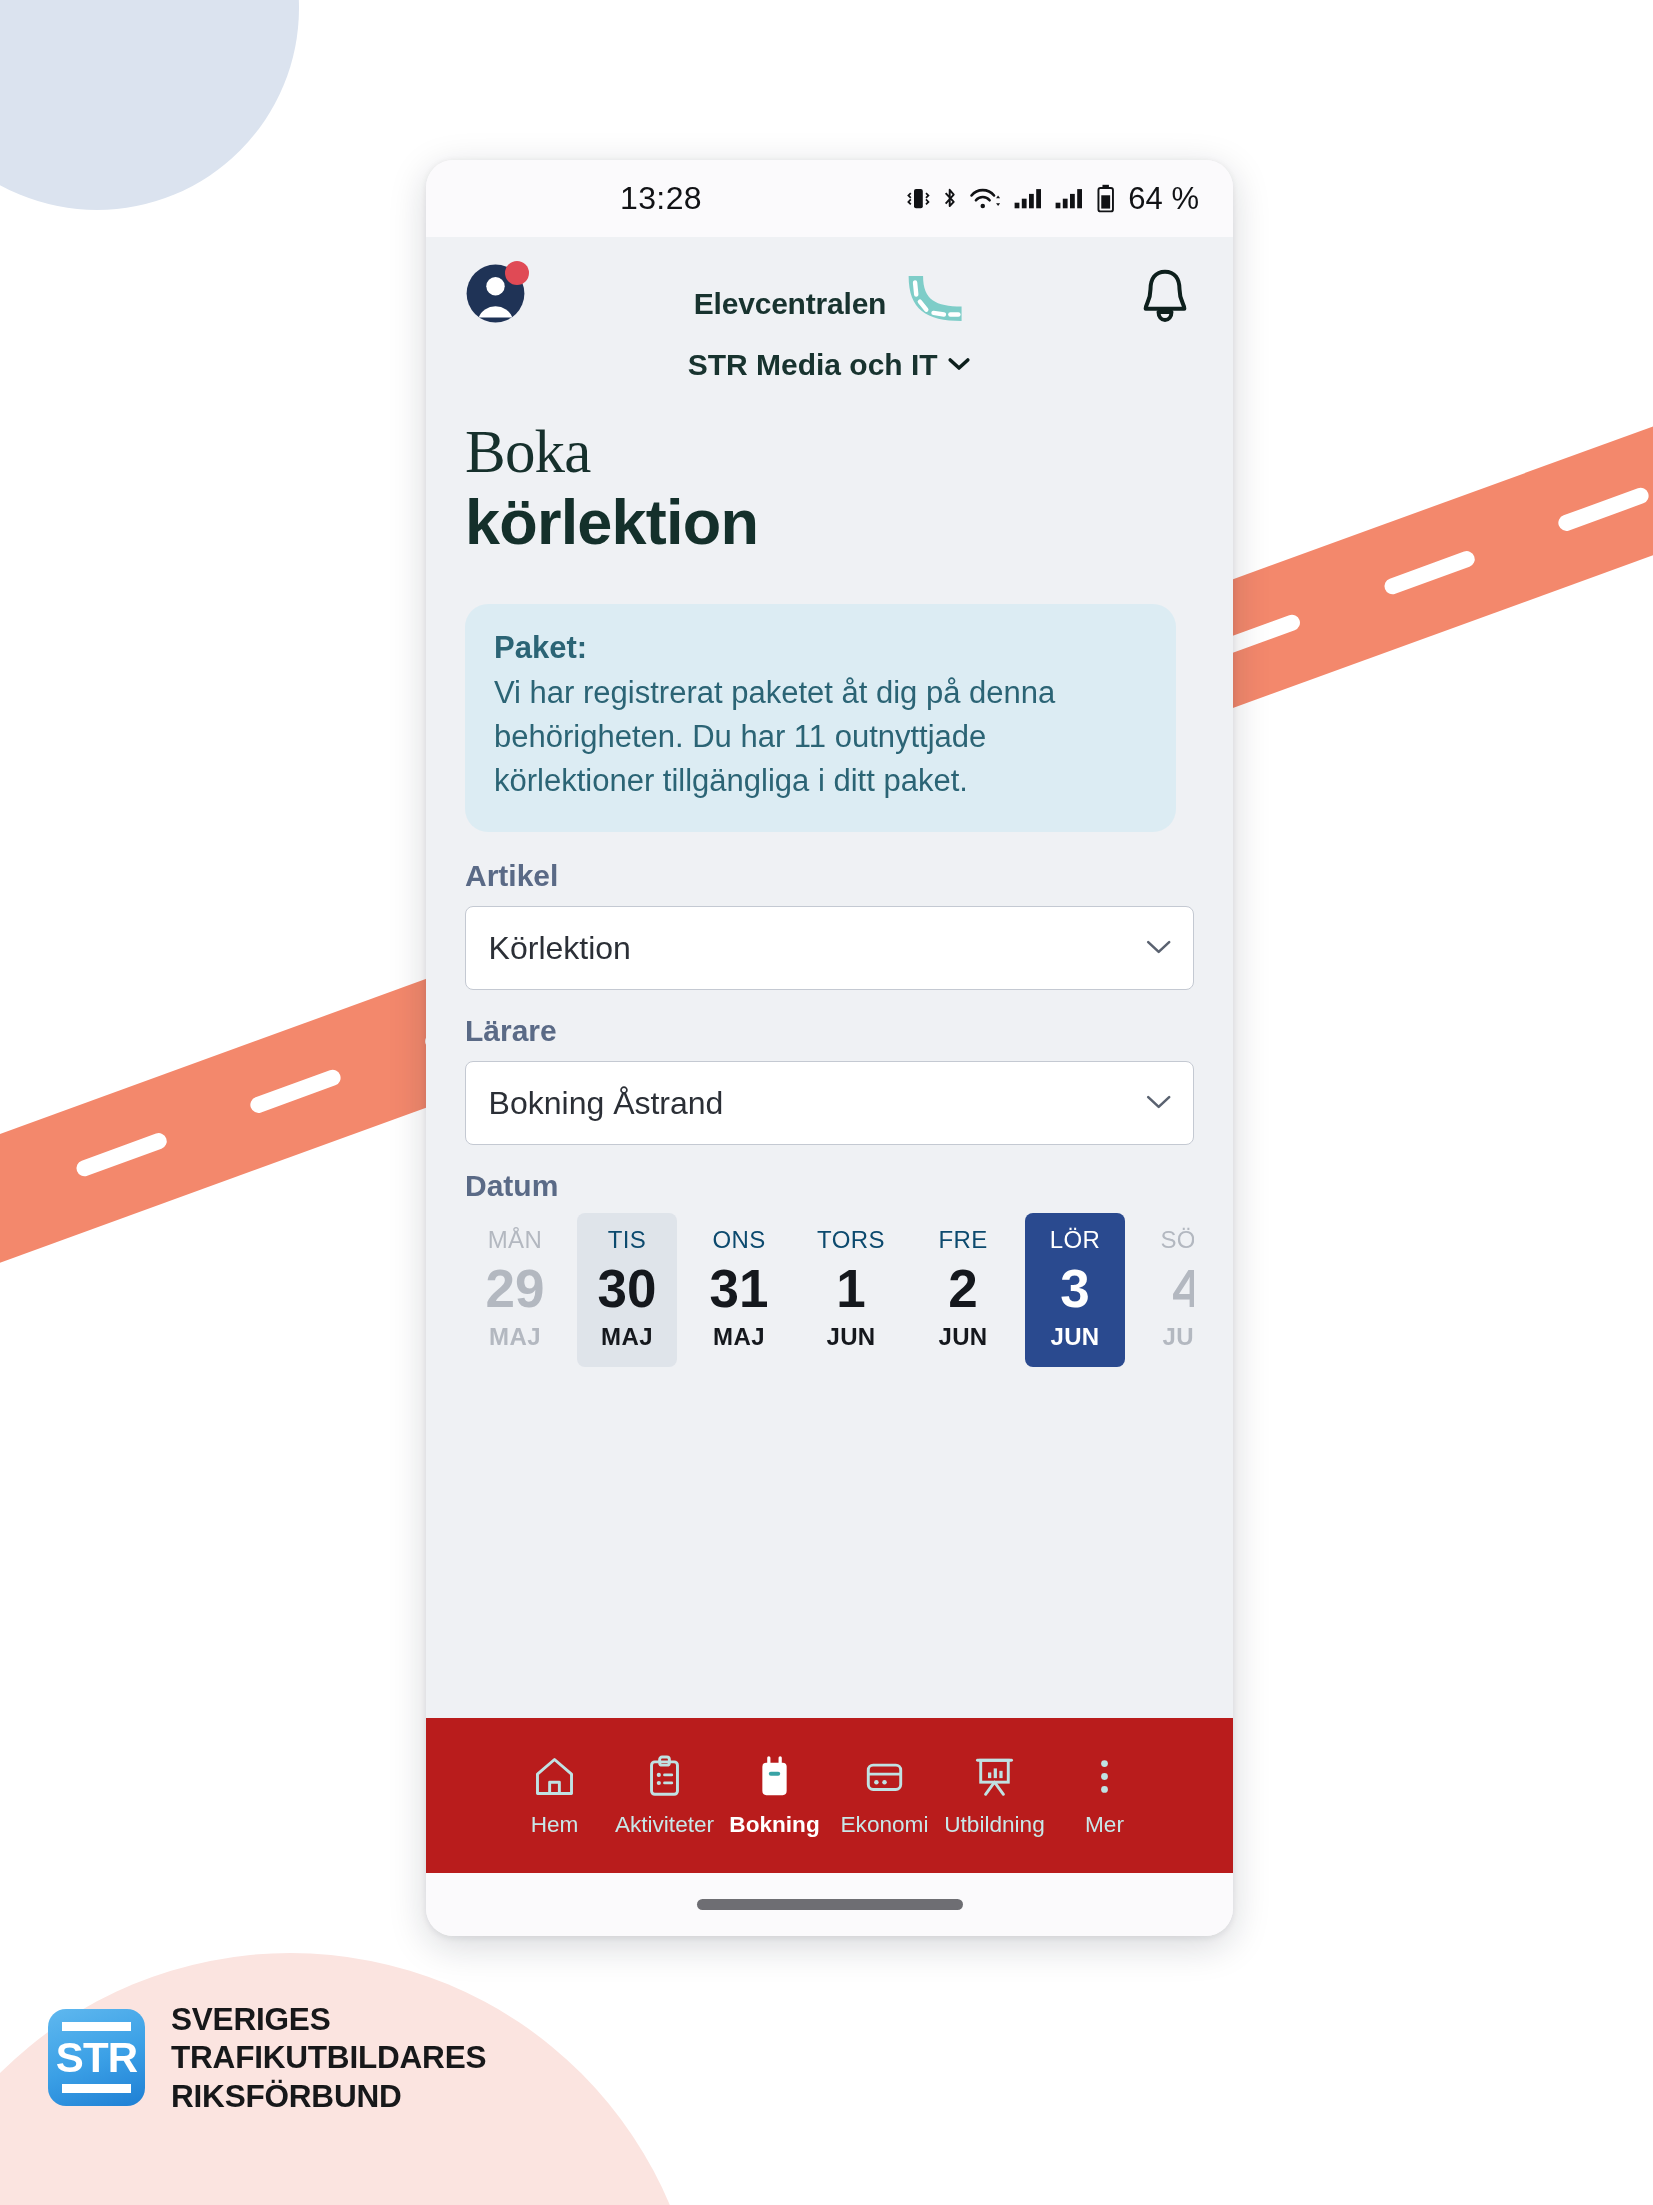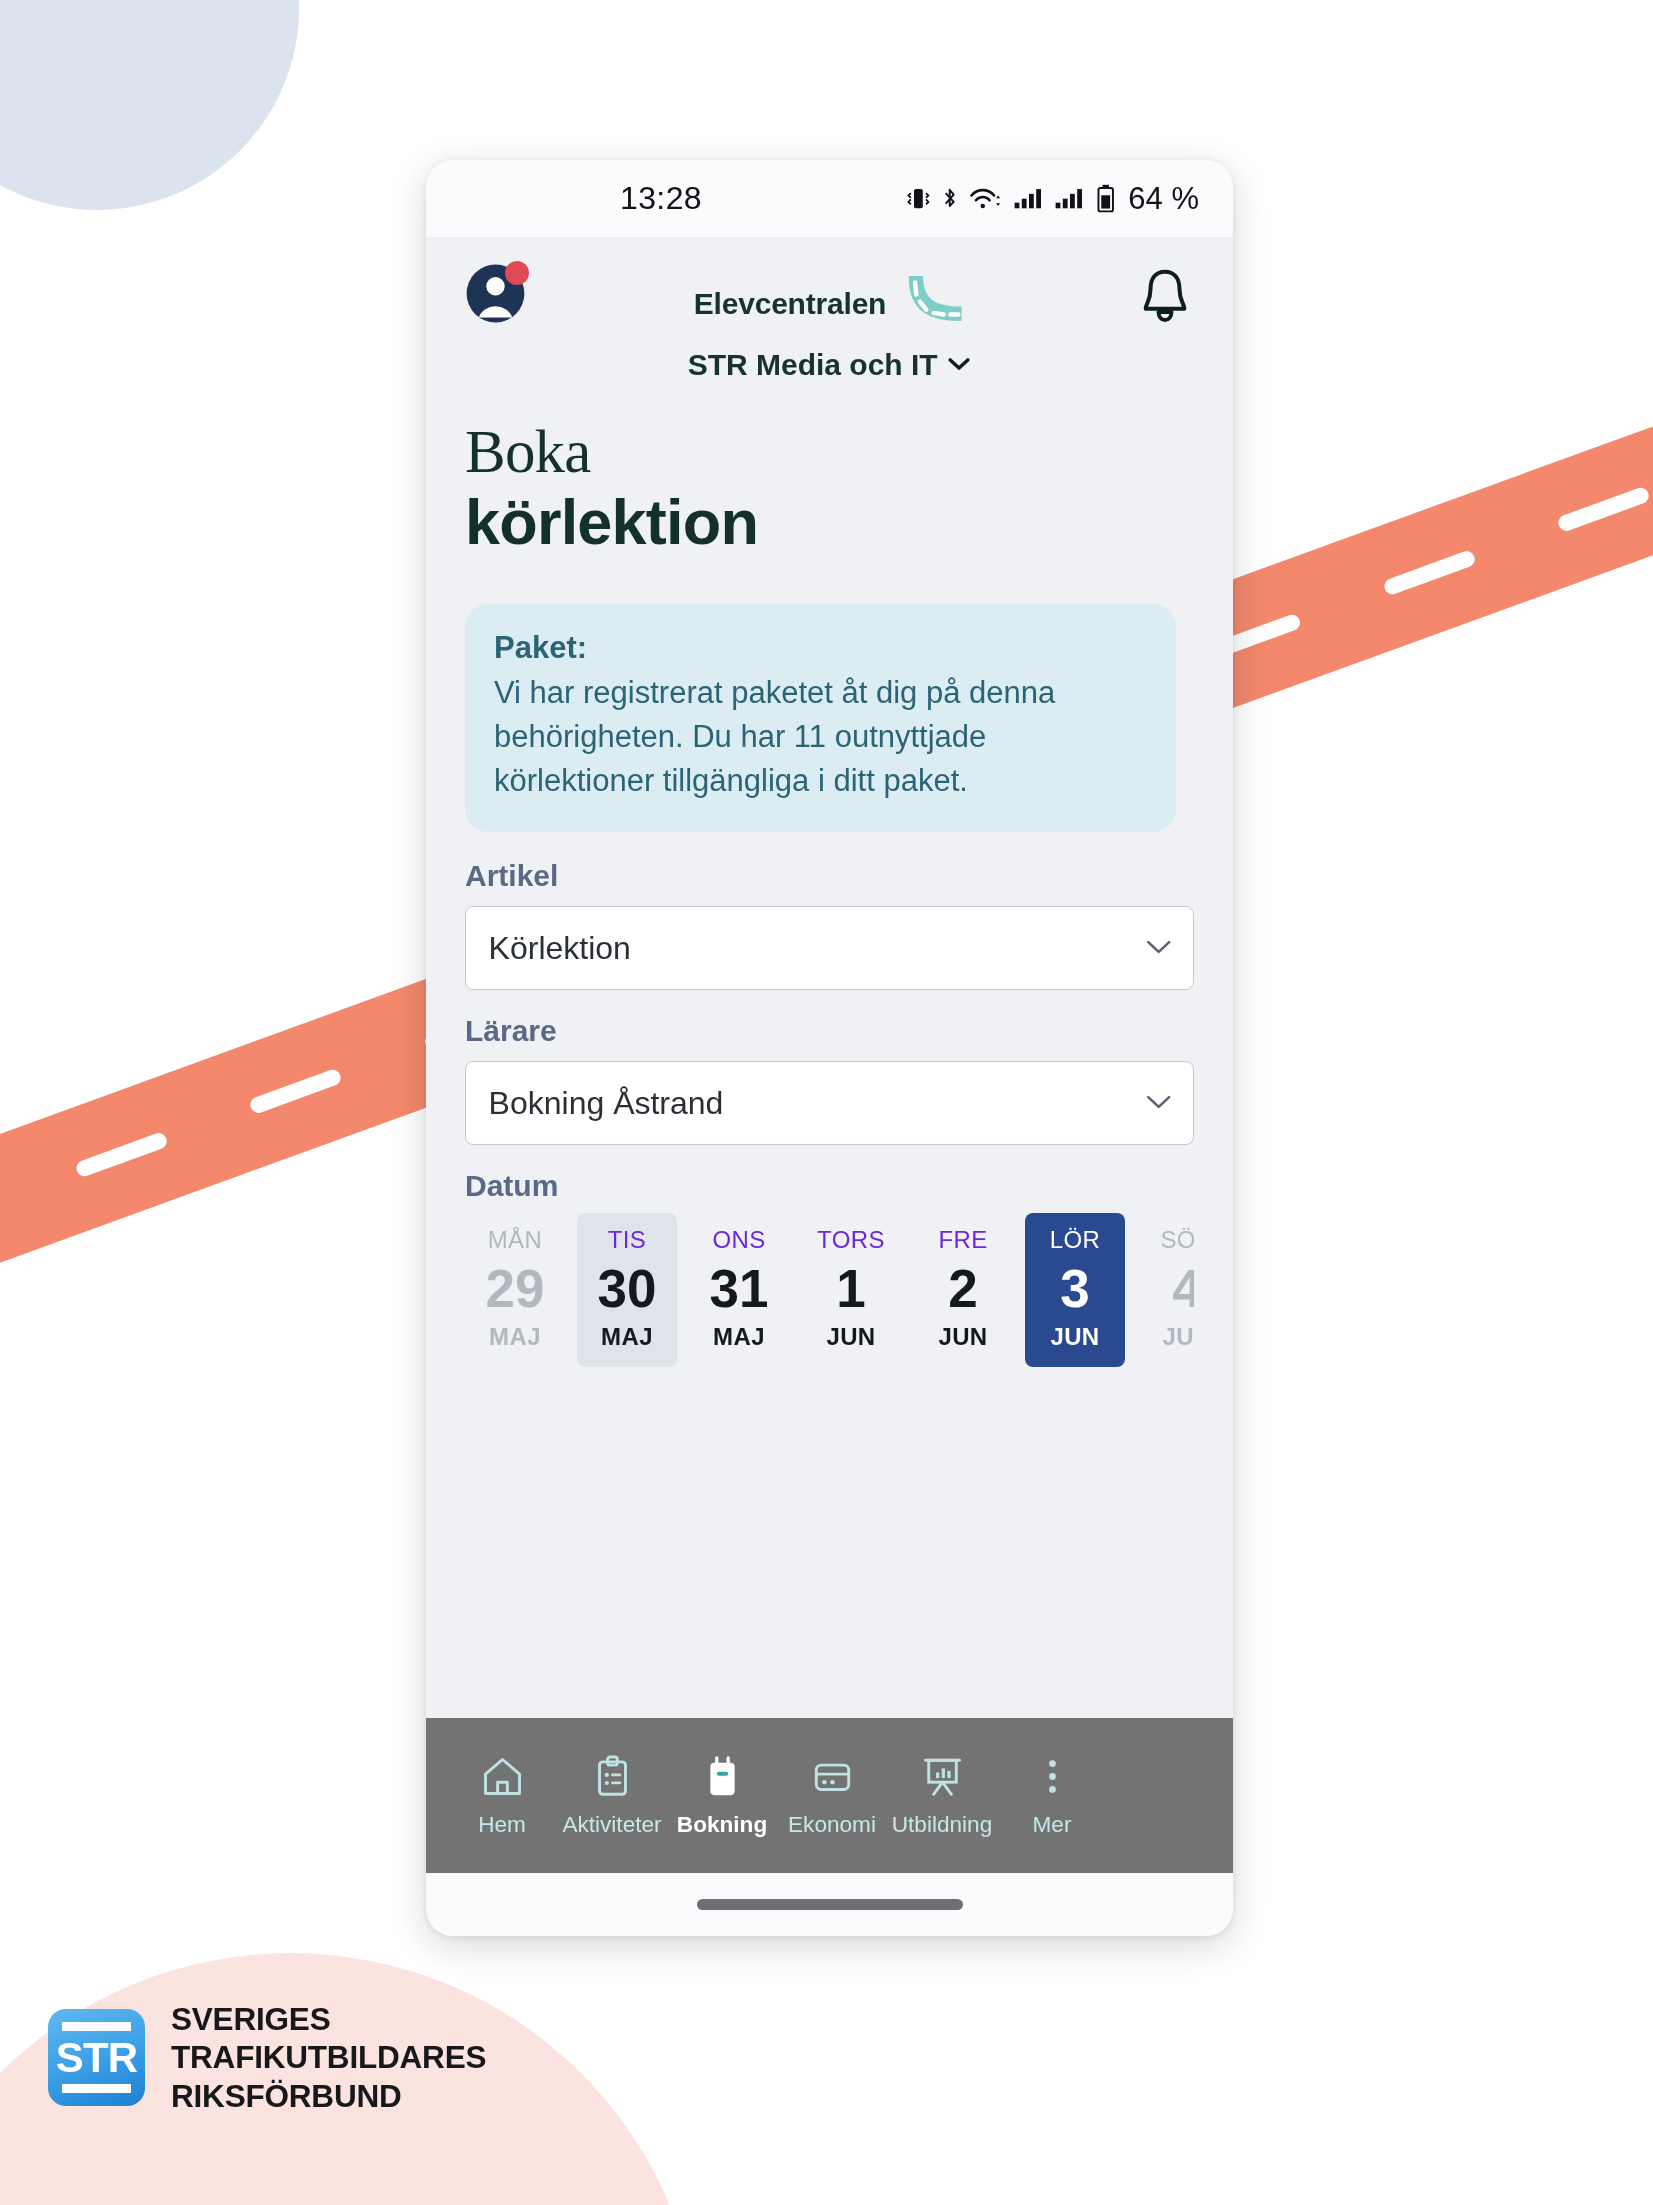--- a/index.html
+++ b/index.html
@@ -124,37 +124,37 @@
   .dates-row {
     display:flex; align-items:stretch; gap:12px;
     padding:0 0 0 0; overflow:hidden;
   }
   .date-cell {
     width:100px; flex:0 0 100px;
     border-radius:8px; padding:13px 0 16px 0;
     display:flex; flex-direction:column; align-items:center; justify-content:center;
     gap:8px;
   }
-  .date-dow { font-size:24px; font-weight:400; color:#6d28d9; letter-spacing:0.4px; }
+  .date-dow { font-size:24px; font-weight:400; color:#0c4a6e; letter-spacing:0.4px; }
   .date-num { font-size:53px; font-weight:700; color:#15181d; line-height:1; }
   .date-mon { font-size:24px; font-weight:700; color:#15181d; letter-spacing:0.4px; }
   .date-cell.disabled .date-dow,
   .date-cell.disabled .date-num,
   .date-cell.disabled .date-mon { color:#b3b8c0; }
   .date-cell.today { background:#dfe4ea; }
   .date-cell.selected { background:#2a4a8f; }
   .date-cell.selected .date-dow,
   .date-cell.selected .date-num,
   .date-cell.selected .date-mon { color:#ffffff; }
 
   
   .bottomnav {
     margin-top:auto;
-    background:#737373; height:155px; flex:0 0 155px;
-    display:flex; align-items:center; justify-content:flex-start;
+    background:#b91c1c; height:155px; flex:0 0 155px;
+    display:flex; align-items:center; justify-content:center;
     padding:0 21px;
   }
   .navitem { display:flex; flex-direction:column; align-items:center; gap:11.3px; width:110px; }
   .navitem svg { display:block; }
   .navlabel { font-size:22.6px; color:#c8e7e8; }
   .navitem.active .navlabel { color:#ffffff; font-weight:700; }
 
   .homebar-area {
     height:63px; flex:0 0 63px; background:#fbfafc;
     display:flex; align-items:center; justify-content:center;

